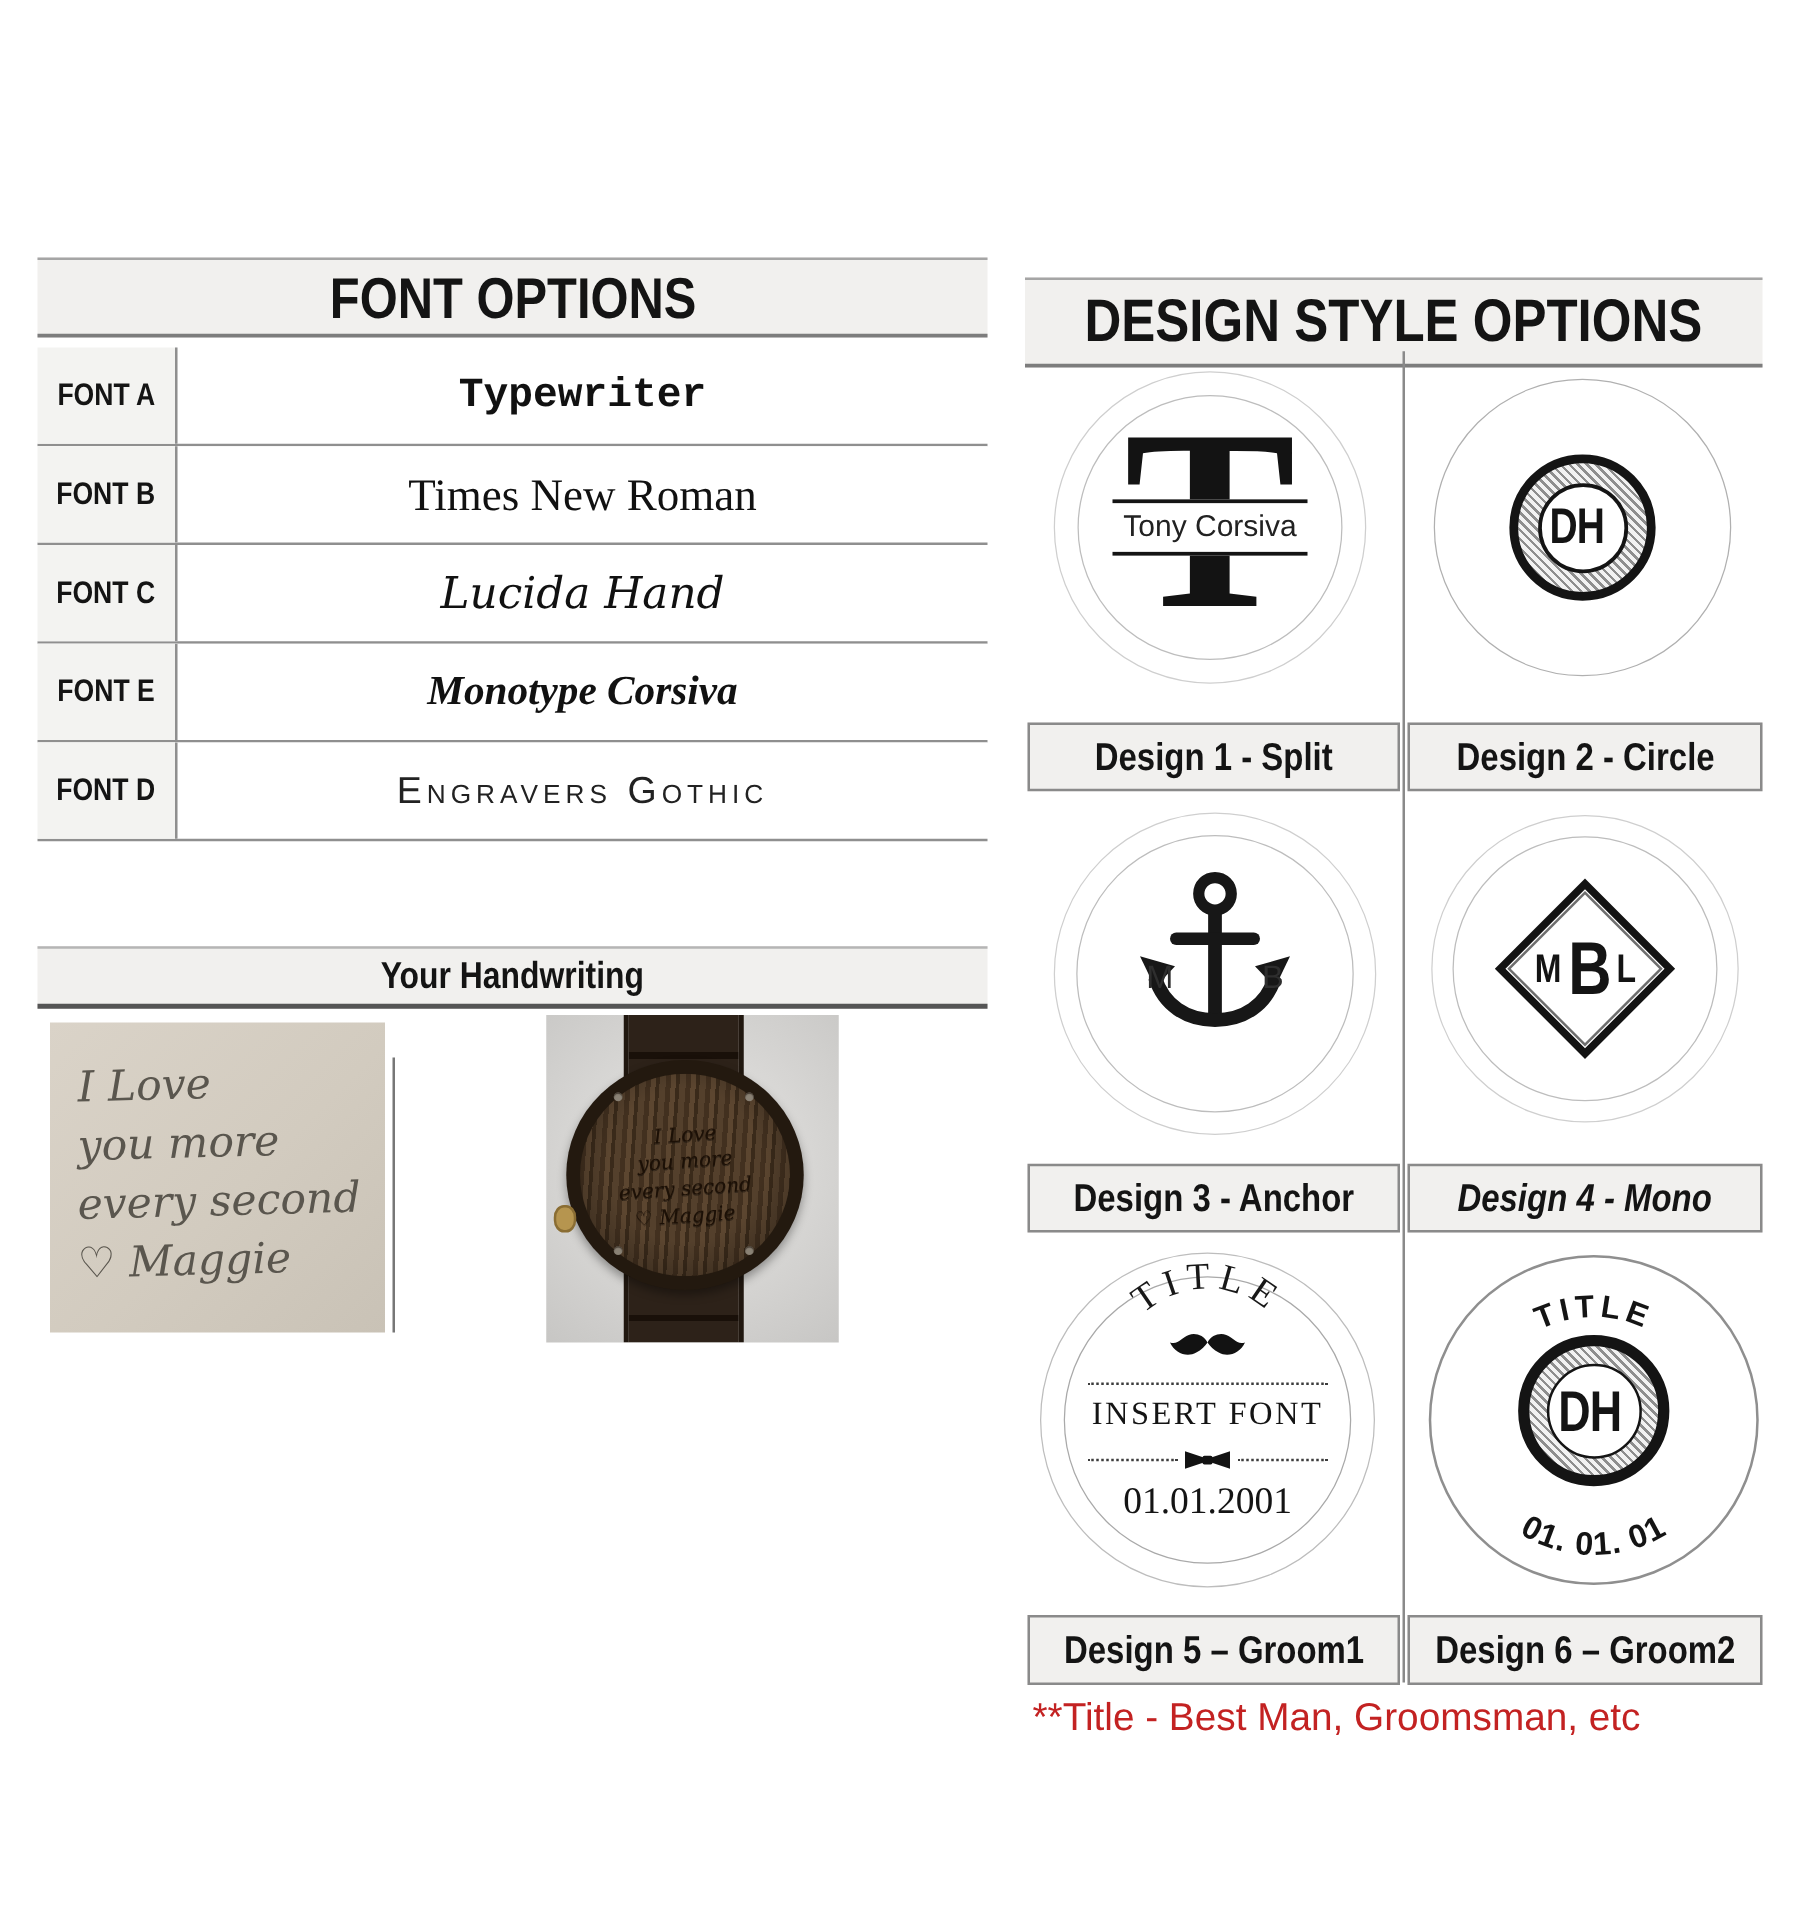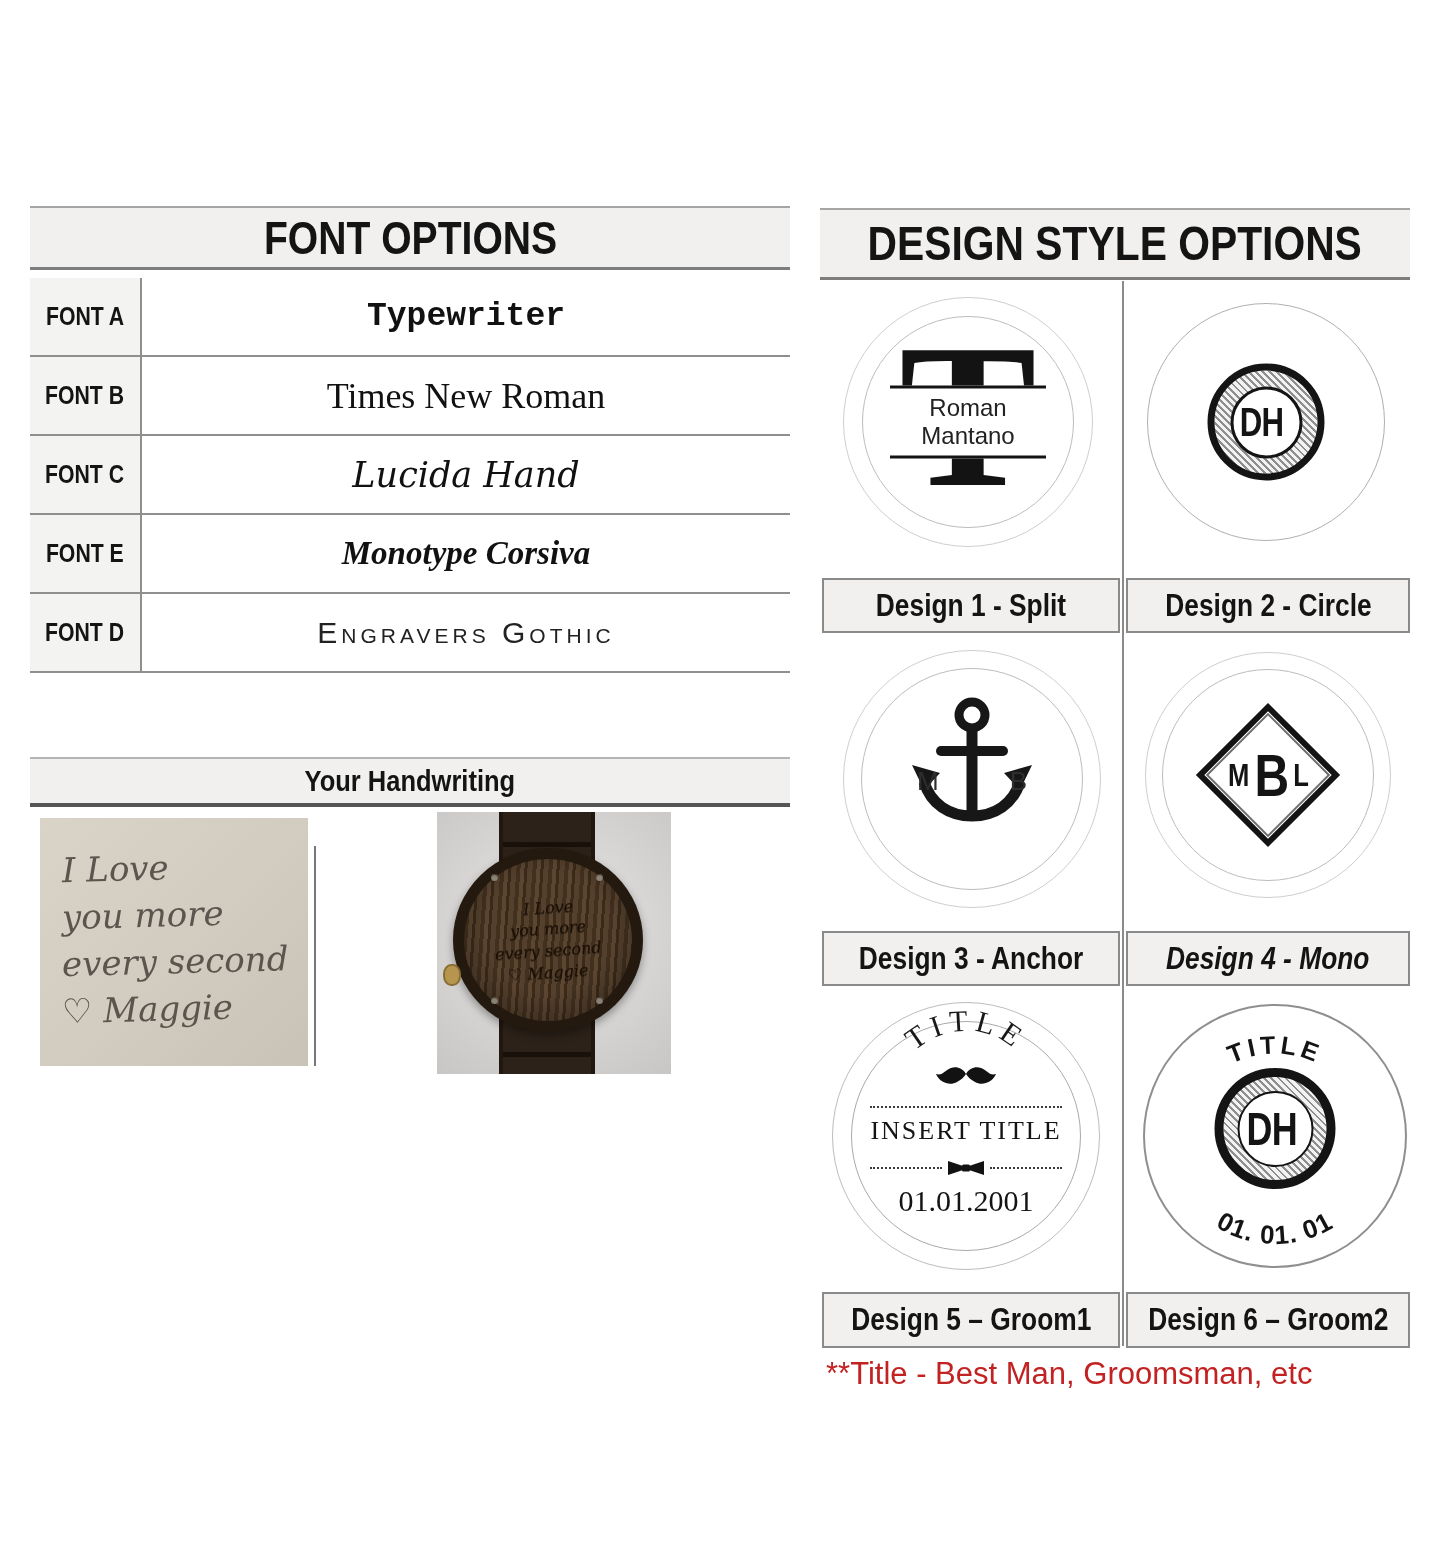--- a/index.html
+++ b/index.html
@@ -240,31 +240,31 @@
         <div class="engrave-line">♡ Maggie</div>
       </div>
       <div class="watch-screw screw-tl"></div>
       <div class="watch-screw screw-tr"></div>
       <div class="watch-screw screw-bl"></div>
       <div class="watch-screw screw-br"></div>
     </div>
     <div class="watch-crown"></div>
   </div>
 
-  <div class="bar" style="left:820px; top:208px; width:590px; height:72px;">
+  <div class="bar" style="left:820px; top:222px; width:590px; height:72px;">
     <span class="cond bar-title" style="font-size:48px;">DESIGN STYLE OPTIONS</span>
   </div>
 
   <div class="grid-vline"></div>
 
   <div class="design-cell d1">
     <div class="circ ring-outer"></div>
     <div class="circ ring-inner"></div>
     <div class="d1-T">T</div>
-    <div class="d1-band">Roman Mantano</div>
+    <div class="d1-band">Tony Corsiva</div>
   </div>
 
   <div class="design-cell d2">
     <div class="circ circ-single"></div>
     <div class="dh-ring">
       <div class="dh-inner">
         <span class="dh-text">DH</span>
       </div>
     </div>
   </div>
@@ -321,21 +321,21 @@
         <textPath href="#arcT5" startOffset="50%" text-anchor="middle">TITLE</textPath>
       </text>
     </svg>
     <svg class="mustache-svg" width="72" height="24" viewBox="0 0 72 24">
       <path d="M36 8 C39 2 46 0 51 2 C57 4 59 10 66 8 C62 17 52 20 45 16 C41 14 38 11 36 8 Z" fill="#121212"></path>
       <g transform="translate(72,0) scale(-1,1)">
         <path d="M36 8 C39 2 46 0 51 2 C57 4 59 10 66 8 C62 17 52 20 45 16 C41 14 38 11 36 8 Z" fill="#121212"></path>
       </g>
     </svg>
     <div class="dot-rule rule-1"></div>
-    <div class="d5-name">INSERT TITLE</div>
+    <div class="d5-name">INSERT FONT</div>
     <div class="bow-row">
       <div class="seg"></div>
       <svg width="42" height="20" viewBox="0 0 42 20" style="margin:0 3px;">
         <path d="M3 3 L18 8 L18 12 L3 17 Z" fill="#121212"></path>
         <path d="M39 3 L24 8 L24 12 L39 17 Z" fill="#121212"></path>
         <rect x="17" y="6.5" width="8" height="7" rx="1.5" fill="#121212"></rect>
       </svg>
       <div class="seg"></div>
     </div>
     <div class="d5-date">01.01.2001</div>

